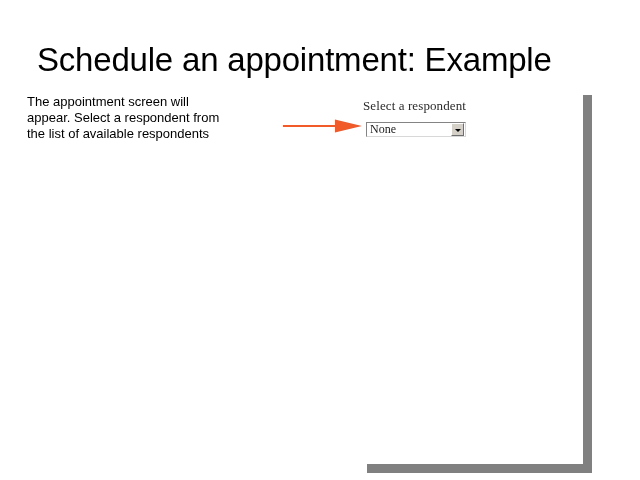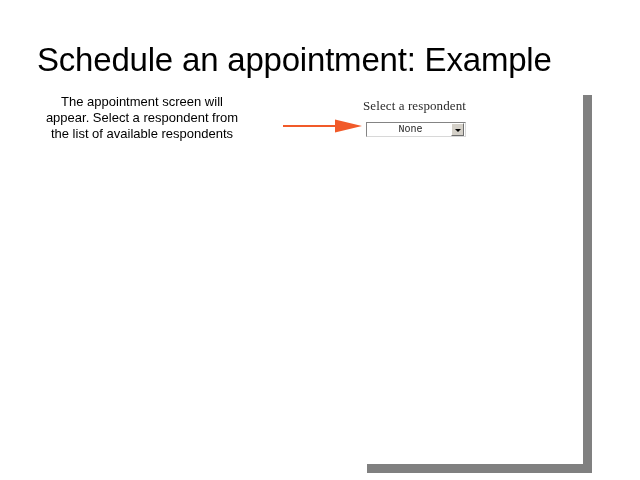--- a/index.html
+++ b/index.html
@@ -7,21 +7,20 @@
     padding: 0;
     background: #ffffff;
   }
   #slide {
     position: relative;
     width: 640px;
     height: 480px;
     background: #ffffff;
     overflow: hidden;
     font-family: "Liberation Sans", sans-serif;
-    text-align: center;
   }
 
   
   #slide-title {
     position: absolute;
     left: 37px;
     top: 41px;
     font-family: "Liberation Sans", sans-serif;
     font-size: 33px;
     font-weight: 400;
@@ -79,22 +78,22 @@
     border-left: 1px solid #848484;
     border-right: 1px solid #d8d8d8;
     border-bottom: 1px solid #d8d8d8;
     display: flex;
     align-items: center;
     cursor: default;
   }
   #respondent-select-value {
     flex: 1 1 auto;
     padding-left: 3px;
-    font-family: Liberation Mono, monospace;
-    font-size: 10px;
+    font-family: Liberation Serif, serif;
+    font-size: 12px;
     line-height: 13px;
     color: #1a1a1a;
     white-space: nowrap;
     overflow: hidden;
   }
   #respondent-select-button {
     flex: 0 0 auto;
     width: 13px;
     height: 13px;
     margin-right: 1px;

